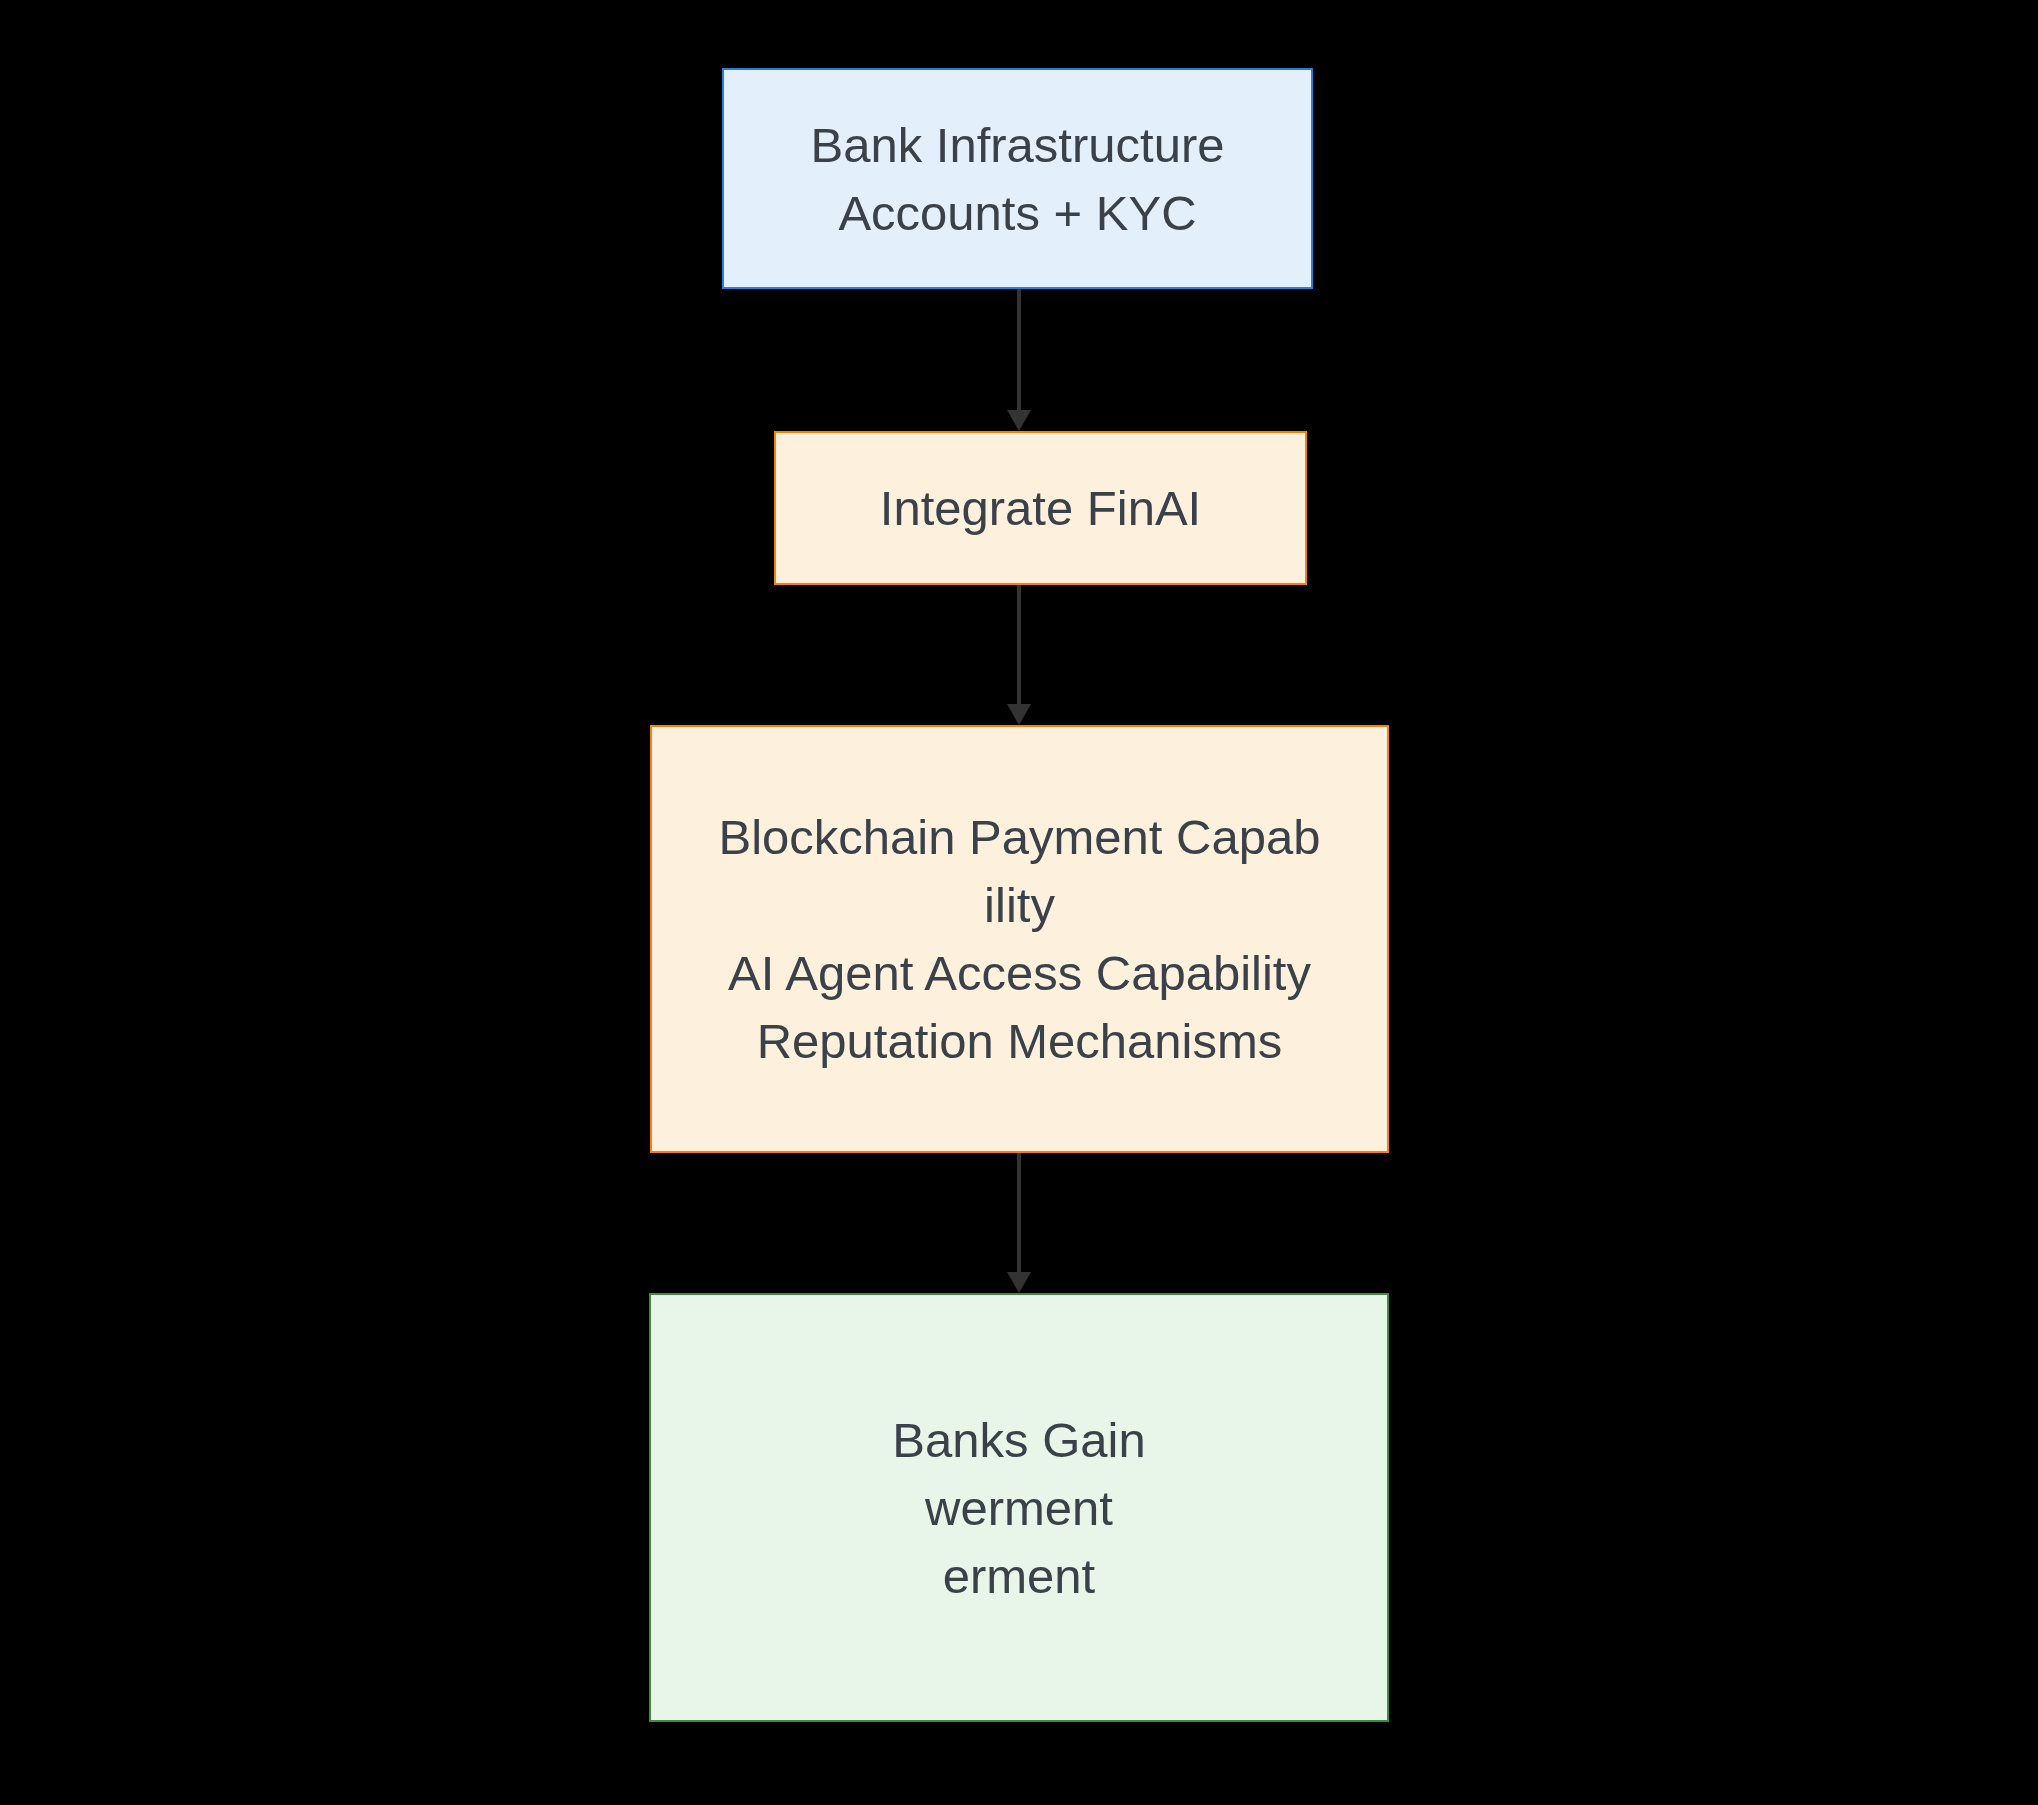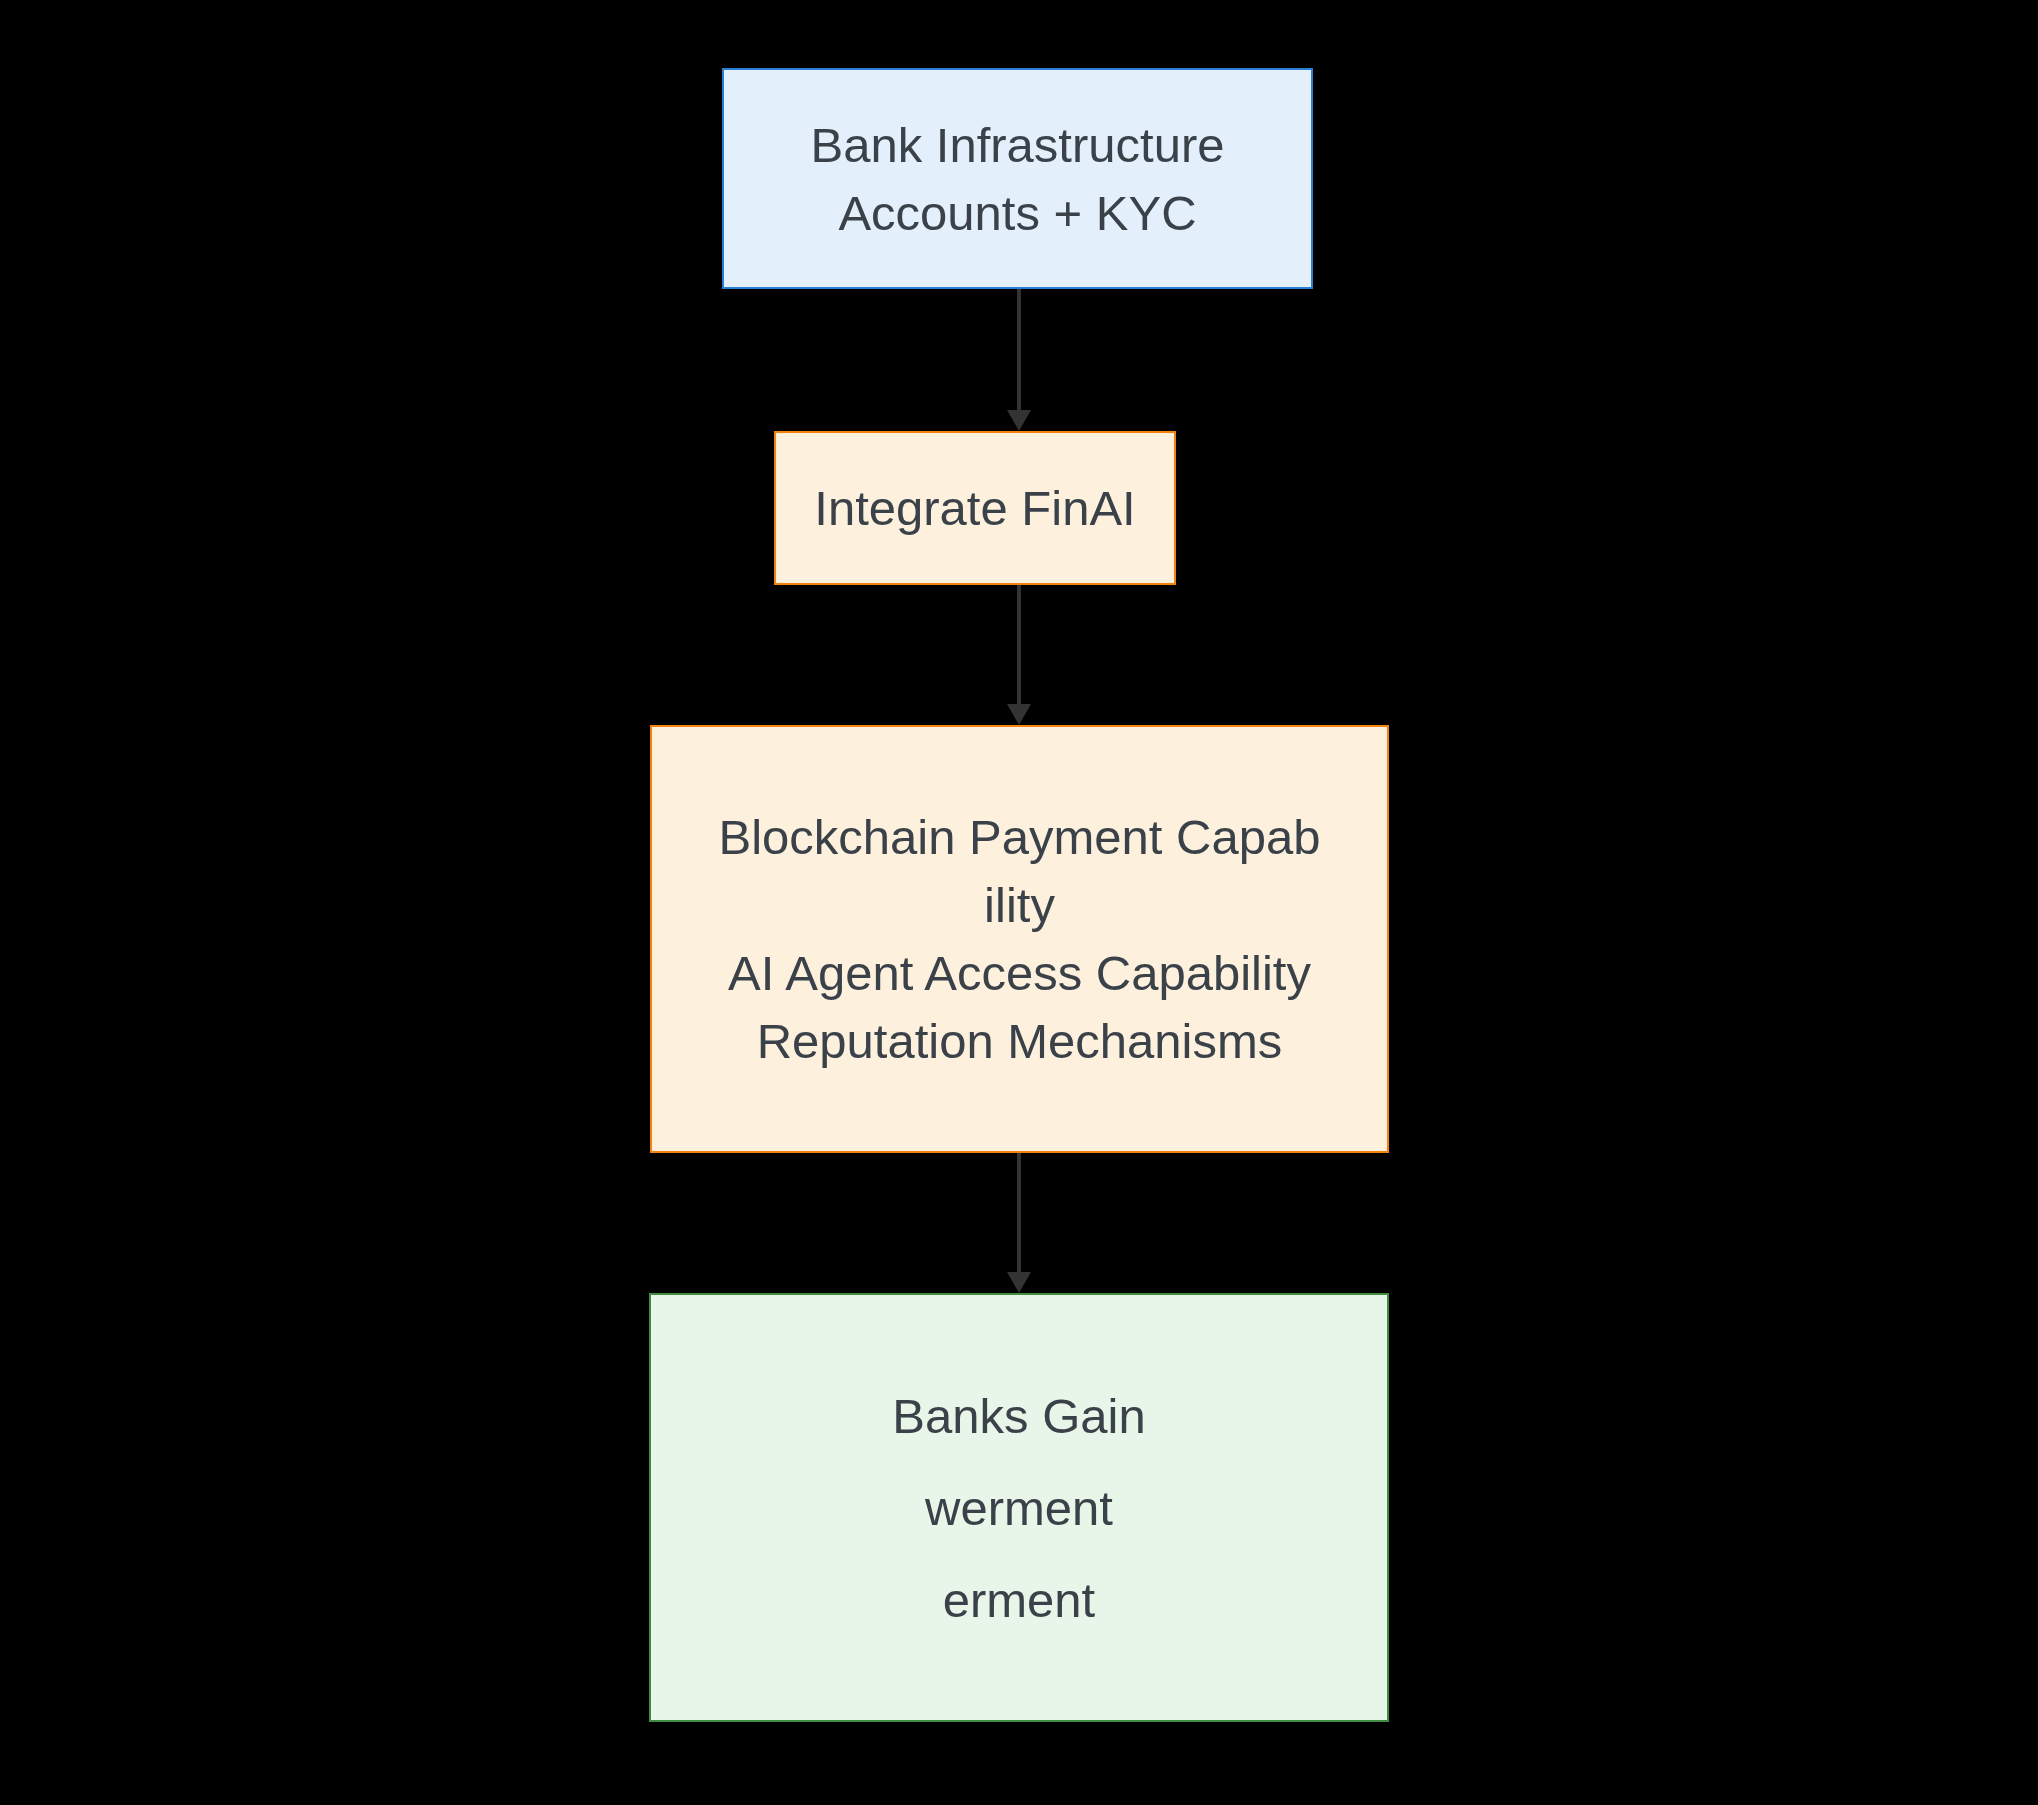--- a/index.html
+++ b/index.html
@@ -24,21 +24,21 @@
     justify-content: center;
     align-items: center;
     text-align: center;
   }
   .node .line {
     font-size: 49px;
     line-height: 68px;
     white-space: nowrap;
   }
   .node1 { left: 722px; top: 68px;   width: 591px; height: 221px; }
-  .node2 { left: 774px; top: 431px;  width: 402px; height: 154px; }
+  .node2 { left: 774px; top: 431px;  width: 533px; height: 154px; }
   .node3 { left: 650px; top: 725px;  width: 739px; height: 428px; }
   .node4 { left: 649px; top: 1293px; width: 740px; height: 429px; }
 
   .shaft {
     position: absolute;
     width: 3.8px;
     left: 1017px;
     background: #333333;
   }
   .head {
@@ -80,20 +80,20 @@
   <div class="node node3" style="background-color: rgb(253, 240, 220); border-color: rgb(245, 130, 13);">
     <div class="line">Blockchain Payment Capab</div>
     <div class="line">ility</div>
     <div class="line">AI Agent Access Capability</div>
     <div class="line">Reputation Mechanisms</div>
   </div>
 
   <div class="shaft shaft3" style="background-color: rgb(51, 51, 51);"></div>
   <div class="head head3" style="border-top-color: rgb(51, 51, 51);"></div>
 
-  <div class="node node4" style="background-color: rgb(232, 245, 233); border-color: rgb(61, 140, 64); gap: 24px;">
+  <div class="node node4" style="background-color: rgb(232, 245, 233); border-color: rgb(61, 140, 64);">
     <div class="line">Banks Gain</div>
     <div class="line">werment</div>
     <div class="line">erment</div>
   </div>
 
 </div>
 
 
 </body></html>

